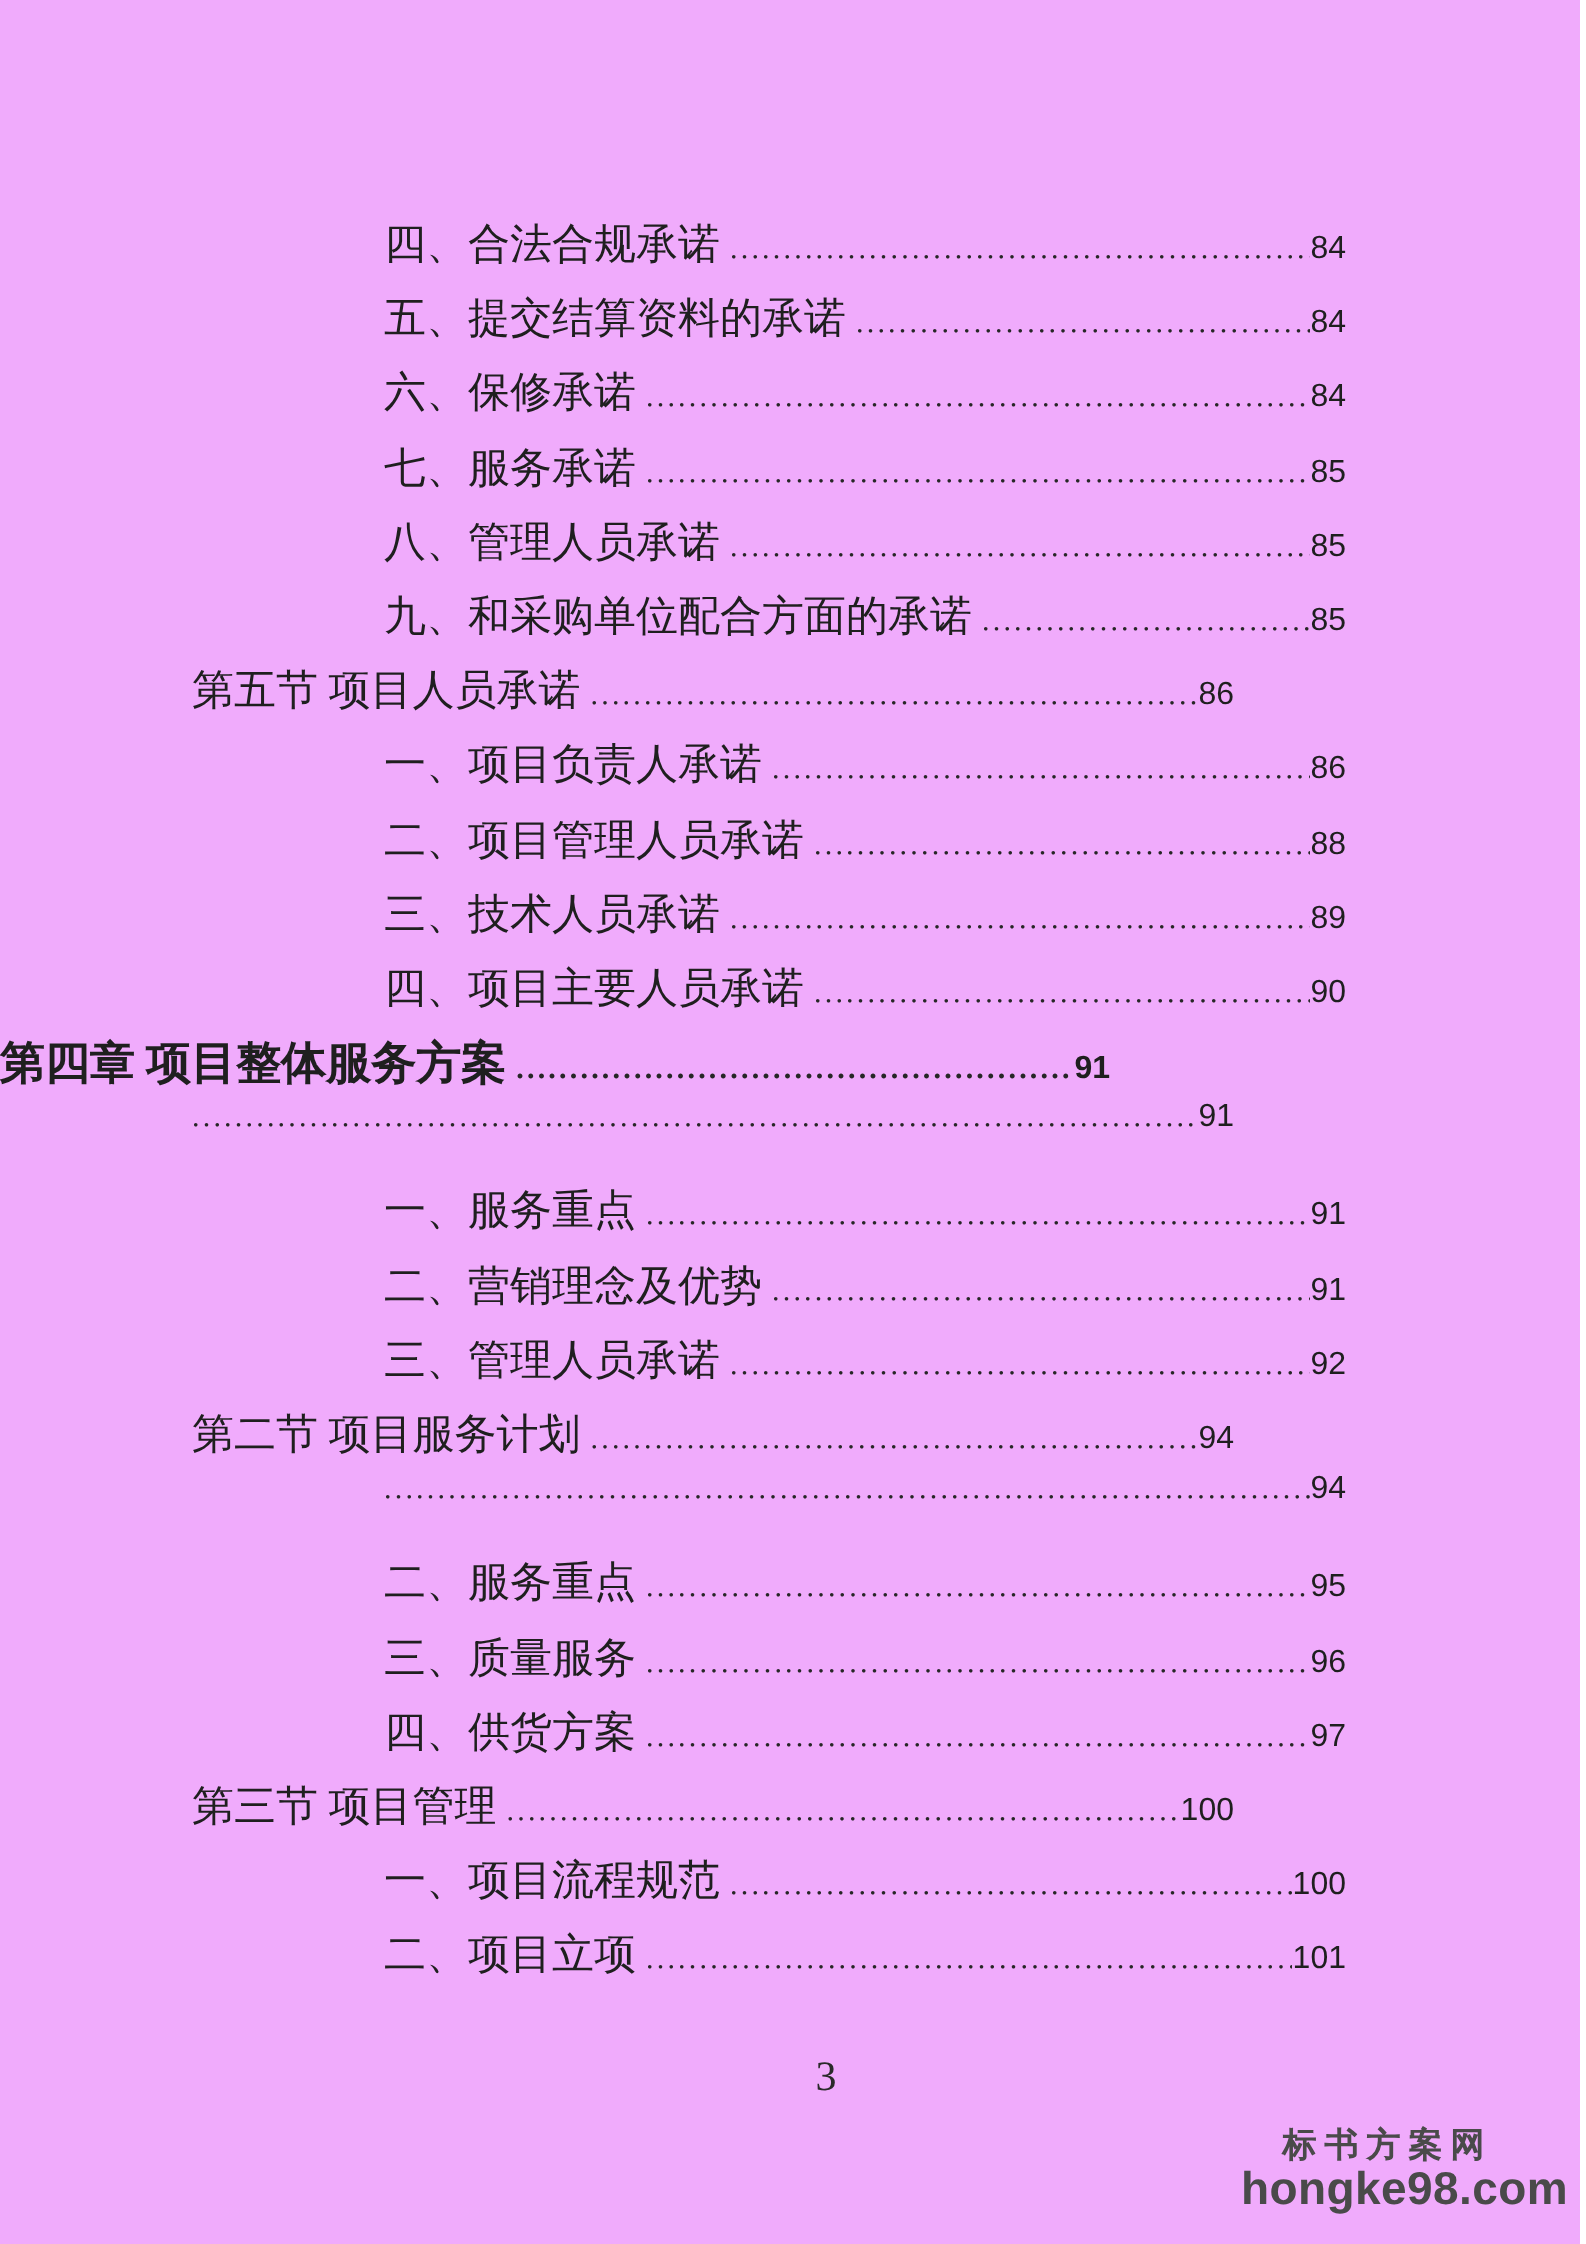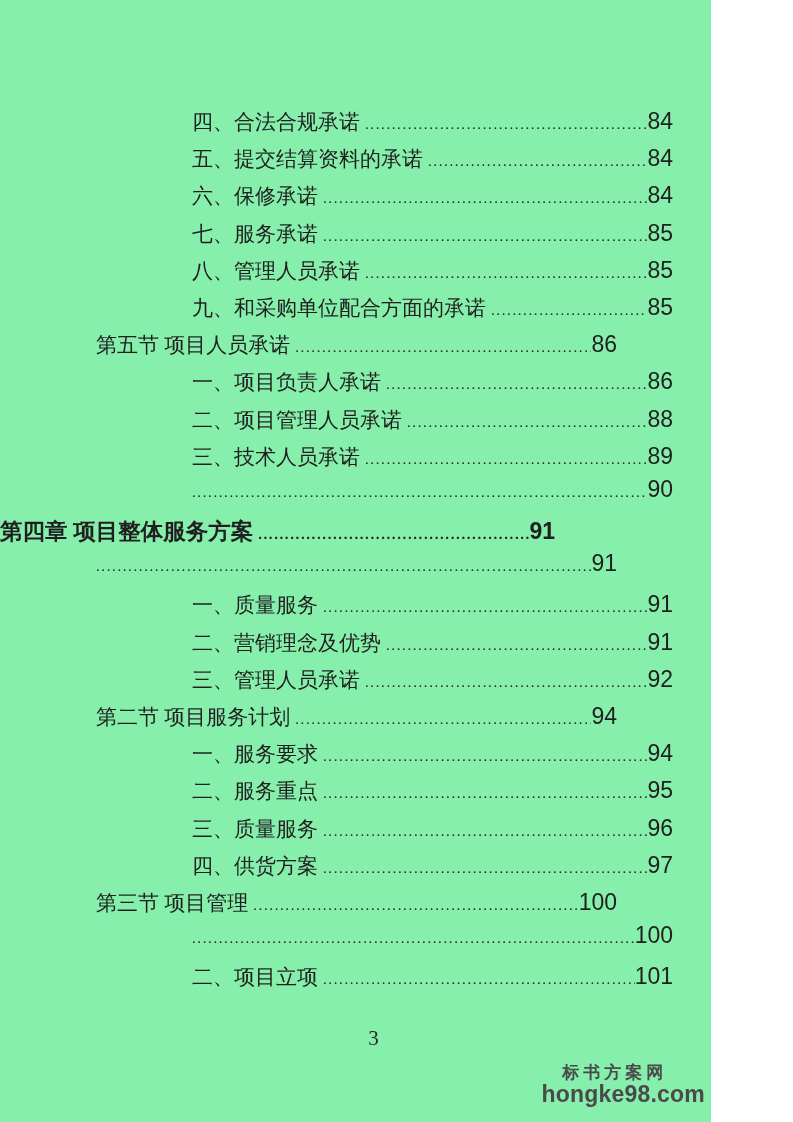--- a/index.html
+++ b/index.html
@@ -1,21 +1,21 @@
 <!DOCTYPE html>
 <html><head>
 <meta charset="utf-8">
 <style>
   * { margin: 0; padding: 0; box-sizing: border-box; }
   html, body { background: #ffffff; }
   .page {
     position: relative;
-    width: 711px;
+    width: 790px;
     height: 1122px;
-    background: #86efac;
+    background: #f0abfc;
     overflow: hidden;
     font-family: "Liberation Serif", "DejaVu Serif", serif;
     color: #1f1f1f;
   }
   .toc { padding-top: 104px; }
   .toc-row {
     display: flex;
     align-items: baseline;
     height: 37.2px;
     overflow: hidden;
@@ -32,21 +32,21 @@
     overflow: hidden;
     white-space: nowrap;
     font-size: 15px;
     letter-spacing: 1.6px;
     color: #262626;
     padding-right: 3px;
   }
   .toc-row .pagenum {
     flex: 0 0 auto;
     font-family: "Liberation Sans", "DejaVu Sans", sans-serif;
-    font-size: 23px;
+    font-size: 16px;
     white-space: nowrap;
   }
   .lvl-chapter { width: 555px; font-weight: bold; }
   .lvl-chapter .label { font-size: 22.5px; }
   .lvl-chapter .pagenum { font-weight: bold; }
   .lvl-section { margin-left: 96px; width: 521px; }
   .lvl-item { margin-left: 192px; width: 481px; }
   .footer-pagenum {
     position: absolute;
     top: 1026px;
@@ -129,54 +129,54 @@
         <span class="label">二、项目管理人员承诺</span>
         <span class="leader">................................................................................................................................................................</span>
         <span class="pagenum">88</span>
       </div>
       <div class="toc-row lvl-item">
         <span class="label">三、技术人员承诺</span>
         <span class="leader">................................................................................................................................................................</span>
         <span class="pagenum">89</span>
       </div>
       <div class="toc-row lvl-item">
+        <span class="label">四、项目主要人员承诺</span>
         <span class="leader">................................................................................................................................................................</span>
         <span class="pagenum">90</span>
       </div>
       <div class="toc-row lvl-chapter">
         <span class="label">第四章 项目整体服务方案</span>
         <span class="leader">................................................................................................................................................................</span>
         <span class="pagenum">91</span>
       </div>
       <div class="toc-row lvl-section">
         <span class="leader">................................................................................................................................................................</span>
         <span class="pagenum">91</span>
       </div>
       <div class="toc-row lvl-item">
-        <span class="label">一、质量服务</span>
+        <span class="label">一、服务重点</span>
         <span class="leader">................................................................................................................................................................</span>
         <span class="pagenum">91</span>
       </div>
       <div class="toc-row lvl-item">
         <span class="label">二、营销理念及优势</span>
         <span class="leader">................................................................................................................................................................</span>
         <span class="pagenum">91</span>
       </div>
       <div class="toc-row lvl-item">
         <span class="label">三、管理人员承诺</span>
         <span class="leader">................................................................................................................................................................</span>
         <span class="pagenum">92</span>
       </div>
       <div class="toc-row lvl-section">
         <span class="label">第二节 项目服务计划</span>
         <span class="leader">................................................................................................................................................................</span>
         <span class="pagenum">94</span>
       </div>
       <div class="toc-row lvl-item">
-        <span class="label">一、服务要求</span>
         <span class="leader">................................................................................................................................................................</span>
         <span class="pagenum">94</span>
       </div>
       <div class="toc-row lvl-item">
         <span class="label">二、服务重点</span>
         <span class="leader">................................................................................................................................................................</span>
         <span class="pagenum">95</span>
       </div>
       <div class="toc-row lvl-item">
         <span class="label">三、质量服务</span>
@@ -187,20 +187,21 @@
         <span class="label">四、供货方案</span>
         <span class="leader">................................................................................................................................................................</span>
         <span class="pagenum">97</span>
       </div>
       <div class="toc-row lvl-section">
         <span class="label">第三节 项目管理</span>
         <span class="leader">................................................................................................................................................................</span>
         <span class="pagenum">100</span>
       </div>
       <div class="toc-row lvl-item">
+        <span class="label">一、项目流程规范</span>
         <span class="leader">................................................................................................................................................................</span>
         <span class="pagenum">100</span>
       </div>
       <div class="toc-row lvl-item">
         <span class="label">二、项目立项</span>
         <span class="leader">................................................................................................................................................................</span>
         <span class="pagenum">101</span>
       </div>
     </div>
 

